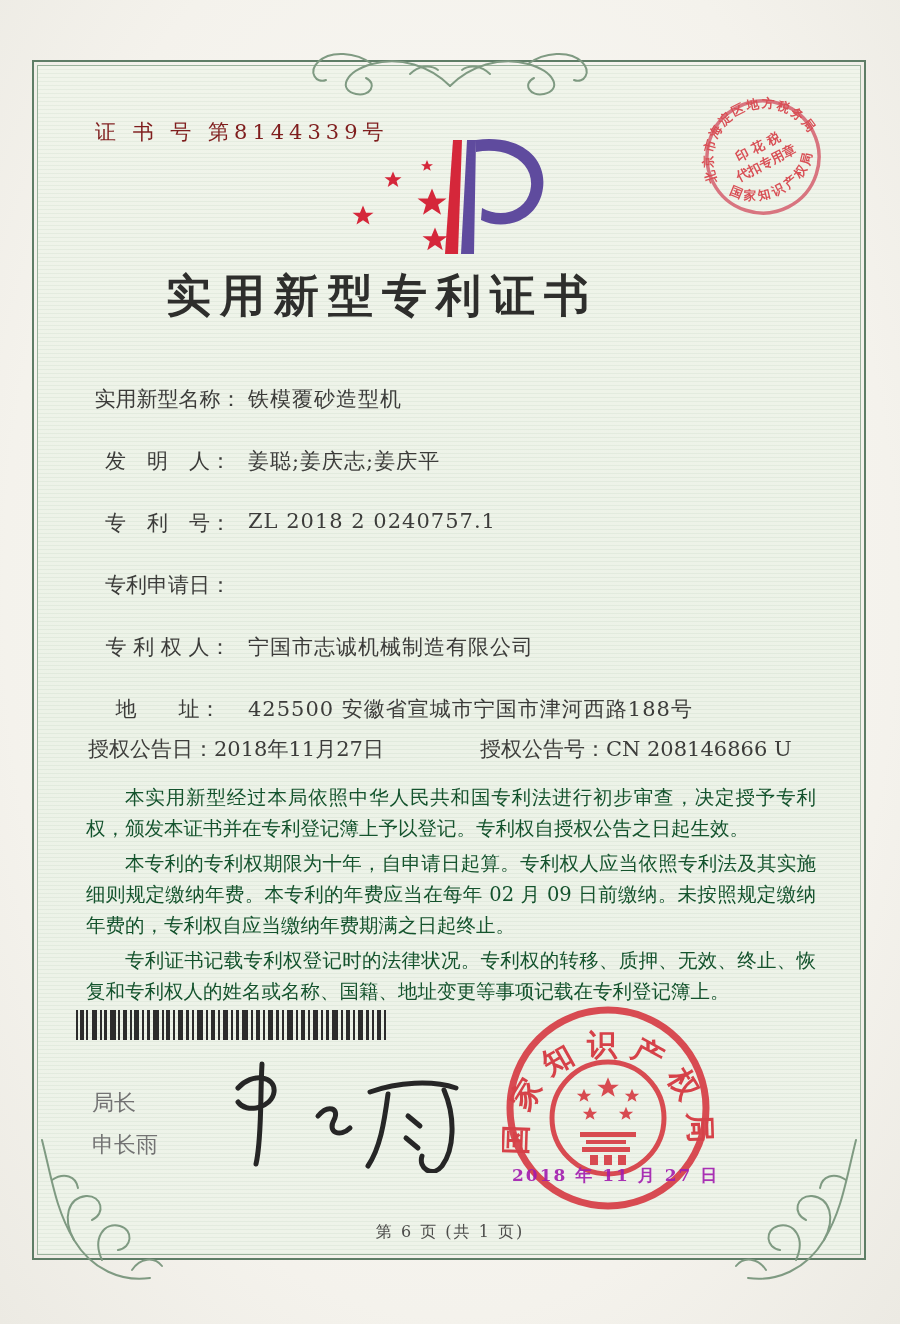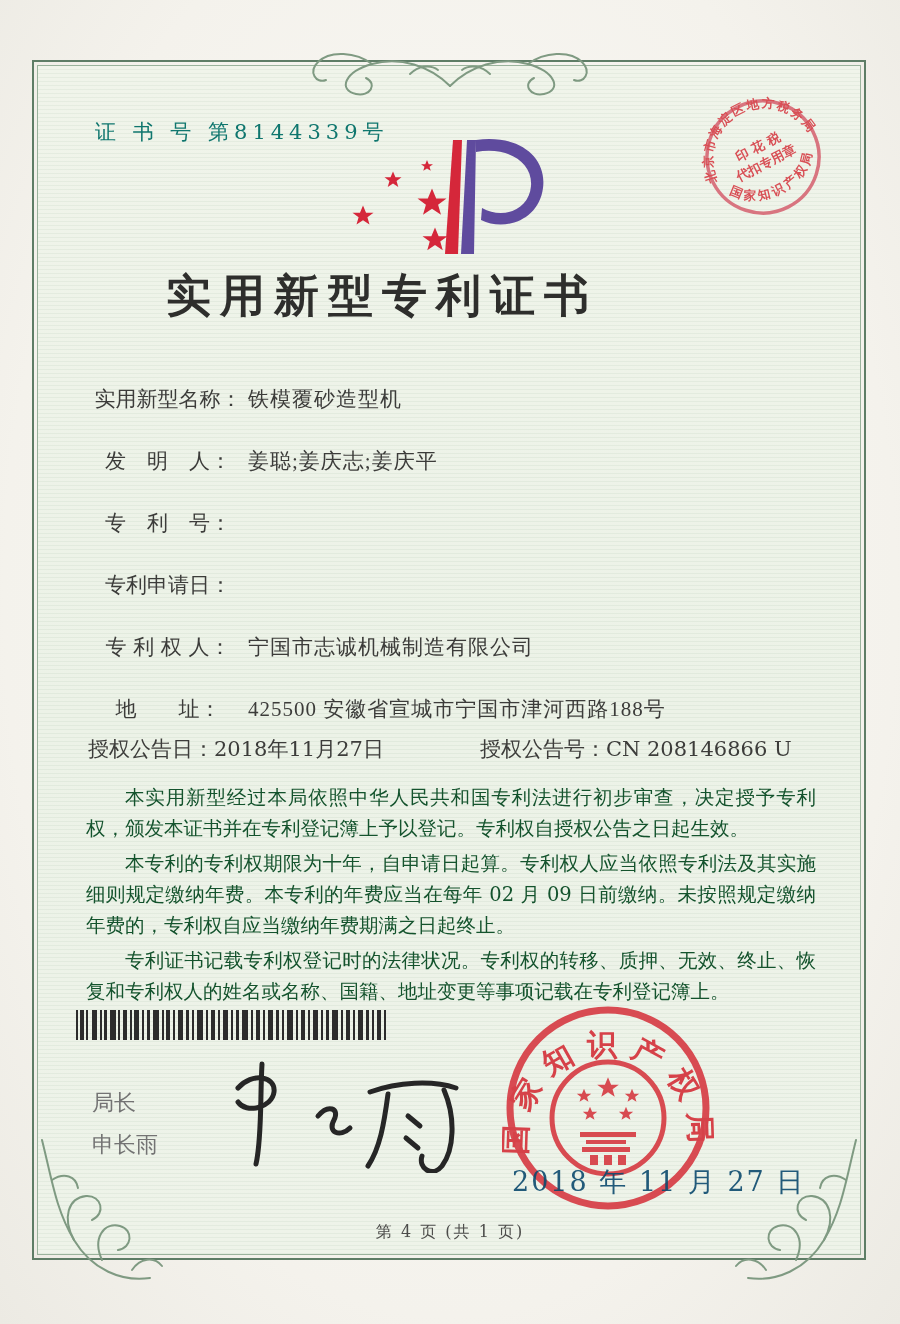--- a/index.html
+++ b/index.html
@@ -23,46 +23,46 @@
     border:1px solid #9ab39c;
     background:
       repeating-linear-gradient(0deg, rgba(130,165,135,0.10) 0 1px, transparent 1px 4px),
       linear-gradient(180deg,#f0f4ea 0%, #ecf2e7 55%, #eef3e9 100%);
   }
   .ornament { position:absolute; pointer-events:none; }
   .ornament path { fill:none; stroke:#7f9a82; stroke-width:2; stroke-linecap:round; }
   
   .cert-no{
     position:absolute; left:95px; top:118px;
-    font-size:21px; color:#0f766e; letter-spacing:5px;
+    font-size:21px; color:#7f1d1d; letter-spacing:5px;
   }
   .logo{ position:absolute; left:335px; top:128px; }
   .tax-stamp{ position:absolute; left:698px; top:92px; transform:rotate(-27deg); opacity:.85; }
   .title{
     position:absolute; left:0; top:266px; width:764px; text-align:center;
     font-size:45px; font-weight:bold; color:#2e2e2c; letter-spacing:9px;
   }
   .fields{ position:absolute; left:88px; top:385px; width:740px; }
   .field-row{ display:flex; margin-bottom:34px; font-size:21px; color:#3c3c3a;text-align:center; }
   .field-label{ width:160px; flex:0 0 160px; }
-  .field-value{ letter-spacing:1px;font-family:Liberation Serif, serif; }
+  .field-value{ letter-spacing:1px; }
   .grant-row{ position:absolute; left:88px; top:735px; width:740px; display:flex; font-size:21px; color:#3c3c3a;}
   .grant-right{ margin-left:96px; }
   .paras{
     position:absolute; left:86px; top:782px; width:730px;
     font-size:19.5px; color:#14532d; line-height:31px; text-align:justify;
   }
   .paras p{ text-indent:2em; margin-bottom:4px; }
   .barcode{ position:absolute; left:76px; top:1010px; }
   .signoff{ position:absolute; left:92px; top:1082px; font-size:22px; color:#737373; line-height:42px; }
   .signature{ position:absolute; left:218px; top:1058px; }
   .seal{ position:absolute; left:502px; top:1002px; opacity:.92; }
   .seal-date{
-    position:absolute; left:512px; top:1164px; font-size:27px; color:#0c4a6e;
-    letter-spacing:2px; font-weight:normal; opacity:.9;
+    position:absolute; left:512px; top:1164px; font-size:17px; color:#a21caf;
+    letter-spacing:2px; font-weight:bold; opacity:.9;
   }
   .footer{
     position:absolute; left:0; top:1222px; width:900px; text-align:center;
     font-size:16px; color:#4c4c4a; letter-spacing:2px;
   }
   .seal-ring-text, .stamp-text { fill:#d5333c; }
 </style>
 </head>
 <body>
 
@@ -134,20 +134,21 @@
   <div class="field-row">
     <span class="field-label">实用新型名称：</span>
     <span class="field-value">铁模覆砂造型机</span>
   </div>
   <div class="field-row">
     <span class="field-label">发　明　人：</span>
     <span class="field-value">姜聪;姜庆志;姜庆平</span>
   </div>
   <div class="field-row">
     <span class="field-label">专　利　号：</span>
+    <span class="field-value">ZL 2018 2 0240757.1</span>
   </div>
   <div class="field-row">
     <span class="field-label">专利申请日：</span>
   </div>
   <div class="field-row">
     <span class="field-label">专 利 权 人：</span>
     <span class="field-value">宁国市志诚机械制造有限公司</span>
   </div>
   <div class="field-row">
     <span class="field-label">地　　址：</span>
@@ -263,13 +264,13 @@
     <rect x="84" y="138" width="40" height="4"></rect>
     <rect x="80" y="145" width="48" height="5"></rect>
     <rect x="88" y="153" width="8" height="10"></rect>
     <rect x="102" y="153" width="8" height="10"></rect>
     <rect x="116" y="153" width="8" height="10"></rect>
   </g>
 </svg>
 
 <div class="seal-date">2018 年 11 月 27 日</div>
 
-<div class="footer">第 4 页 (共 1 页)</div>
+<div class="footer">第 6 页 (共 1 页)</div>
 
 </body></html>

